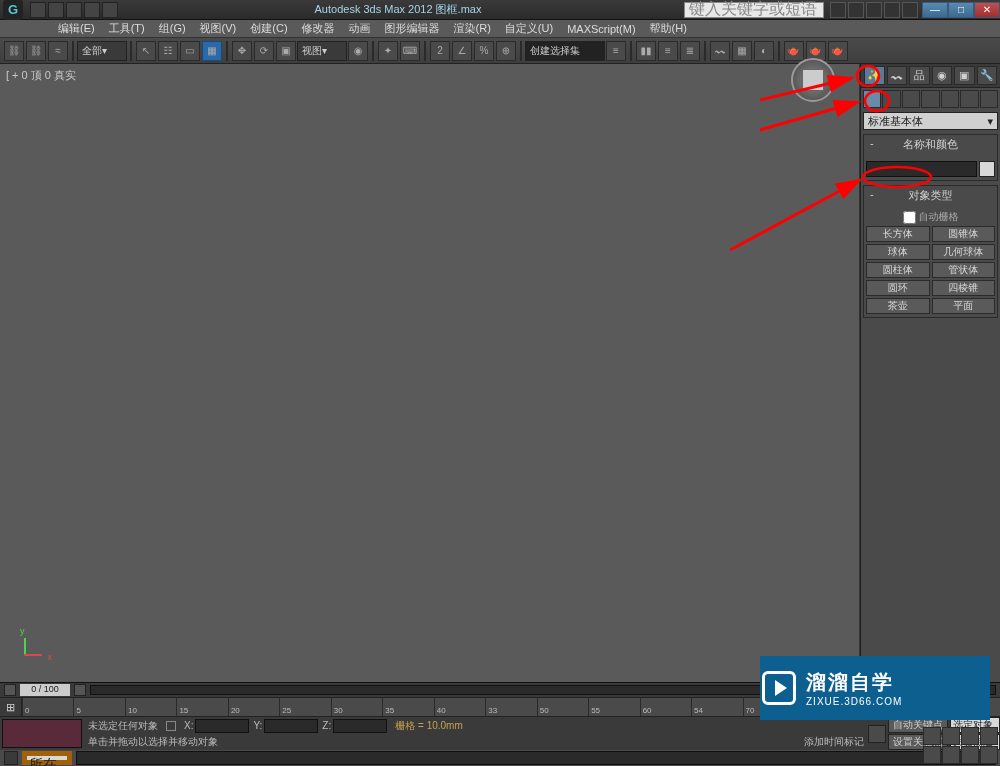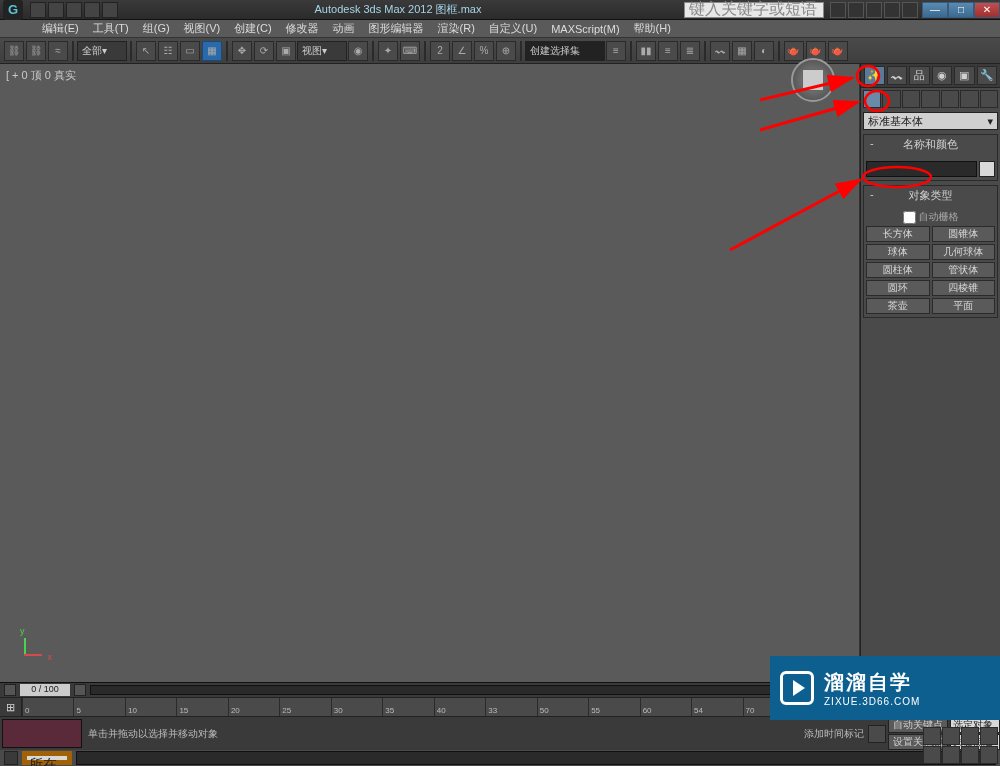--- a/index.html
+++ b/index.html
@@ -12,21 +12,21 @@
 .titlebar .qat div { width:16px;height:16px;background:#444;border:1px solid #222;}
 .titlebar .title-text { flex:1; text-align:center; color:#a6d4e6; font-size:11px;}
 .titlebar .search { width:140px; height:16px; background:#e8e8e8; margin:0 6px; border:1px solid #888; color:#888; font-size:16px; padding:0 4px; display:flex; align-items:center;}
 .titlebar .title-icons { display:flex; gap:2px; margin-right:4px;}
 .titlebar .title-icons div { width:16px;height:16px; background:#333; border:1px solid #555;}
 .titlebar .win-btns { display:flex;}
 .titlebar .win-btns div { width:26px;height:16px;border:1px solid #3a5a7a;background:linear-gradient(#5a8ab0,#3a6a90);display:flex;align-items:center;justify-content:center;color:#fff;font-size:10px;}
 .titlebar .win-btns .close{background:linear-gradient(#c05050,#a03030);}
 
 
-.menubar { height:18px; background:#5a5a5a; display:flex; align-items:center; padding-left:36px; gap:2px; border-bottom:1px solid #333;}
+.menubar { height:18px; background:#5a5a5a; display:flex; align-items:center; padding-left:52px; gap:2px; border-bottom:1px solid #333;}
 .menubar .item { padding:2px 6px; color:#dcdcdc; font-size:11px; cursor:default;}
 
 
 .maintool { height:26px; background:linear-gradient(#4a4a4a,#3e3e3e); display:flex; align-items:center; padding:0 3px; border-bottom:1px solid #222;}
 .tbtn { width:20px;height:20px;margin:0 1px; background:#4a4a4a;border:1px solid #2a2a2a;display:flex;align-items:center;justify-content:center;font-size:10px;color:#aaa;}
 .tbtn.active{background:#2a6aaa;border-color:#1a4a7a;}
 .tsep{width:2px;height:20px;background:#2a2a2a;margin:0 3px;}
 .tdrop{height:20px;background:#3a3a3a;border:1px solid #222;color:#ccc;font-size:10px;padding:0 4px;display:flex;align-items:center;min-width:50px;}
 .tdrop.wide{min-width:80px;background:#222;}
 
@@ -93,21 +93,21 @@
 .status .rt .drop{width:50px;height:16px;background:#d8d8d8;border:1px solid #222;color:#222;font-size:10px;padding:0 2px;font-family:Liberation Serif, serif;}
 .prompt-row{height:18px;display:flex;align-items:center;background:#4a4a4a;padding:0 4px;gap:4px;}
 .prompt-row .pb{width:14px;height:14px;background:#3a3a3a;border:1px solid #222;}
 .prompt-row .pdrop{width:50px;height:14px;background:#d8d8d8;color:#222;font-size:14px;border:5px solid #a16207;padding:0 2px;}
 
 
 .rb-tools{position:absolute;right:2px;bottom:2px;display:grid;grid-template-columns:repeat(4,18px);gap:1px;}
 .rb-tools div{width:18px;height:18px;background:#4a4a4a;border:1px solid #2a2a2a;}
 
 
-.watermark{position:absolute;right:0;bottom:46px;width:230px;height:64px;background:#0d5f8f;display:flex;align-items:center;padding:0 10px;gap:10px;z-index:5;}
+.watermark{position:absolute;right:10px;bottom:46px;width:230px;height:64px;background:#0d5f8f;display:flex;align-items:center;padding:0 2px;gap:10px;z-index:5;}
 .watermark .play{width:34px;height:34px;border:3px solid #fff;border-radius:6px;display:flex;align-items:center;justify-content:center;}
 .watermark .play::after{content:"";border-left:12px solid #fff;border-top:8px solid transparent;border-bottom:8px solid transparent;margin-left:3px;}
 .watermark .txt{color:#fff;}
 .watermark .txt .big{font-size:20px;font-weight:bold;letter-spacing:2px;}
 .watermark .txt .sm{font-size:10px;letter-spacing:1px;}
 
 
 .anno{position:absolute;pointer-events:none;z-index:10;}
 svg.anno{left:0;top:0;}
 </style>
@@ -336,20 +336,39 @@
           <div class="tick">
             <span>90</span>
           </div>
         </div>
     </div>
   </div>
   <div class="status">
     <div class="keybox"></div>
     <div class="info">
       <div class="line">
+        <span>未选定任何对象</span>
+        <span class="lock"></span>
+        <div class="coords">
+          <div class="c">
+              <span>X:</span>
+              <div class="cin"></div>
+            </div>
+          <div class="c">
+              <span>Y:</span>
+              <div class="cin"></div>
+            </div>
+          <div class="c">
+              <span>Z:</span>
+              <div class="cin"></div>
+            </div>
+        </div>
+        <span class="grid">栅格 = 10.0mm</span>
+      </div>
+      <div class="line">
         <span>单击并拖动以选择并移动对象</span>
         <span style="margin-left:auto">添加时间标记</span>
       </div>
     </div>
     <div class="rt">
       <div class="rbtn"></div>
       <div style="display:flex;flex-direction:column;gap:1px">
         <div class="keybtn">自动关键点</div>
         <div class="keybtn">设置关键点</div>
       </div>

